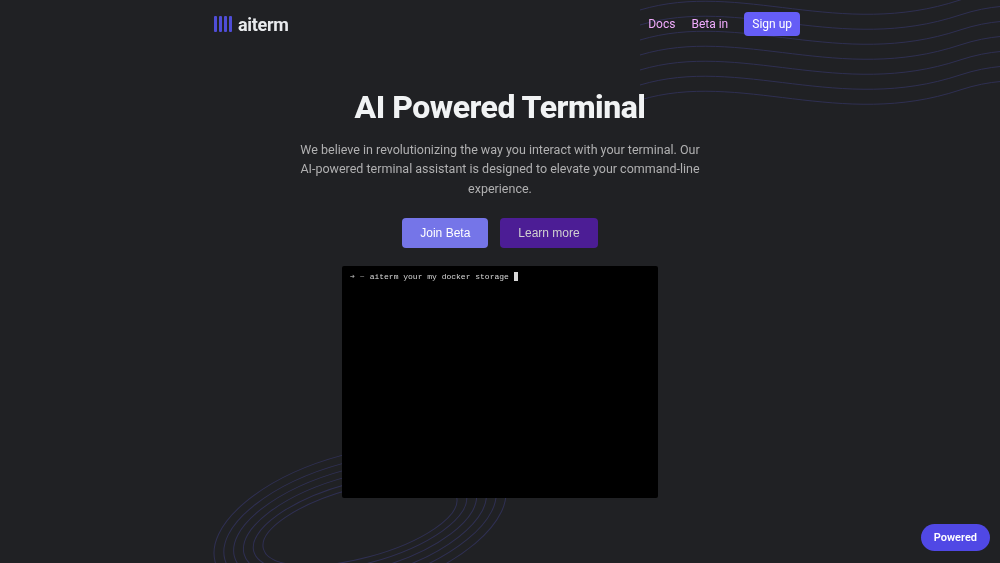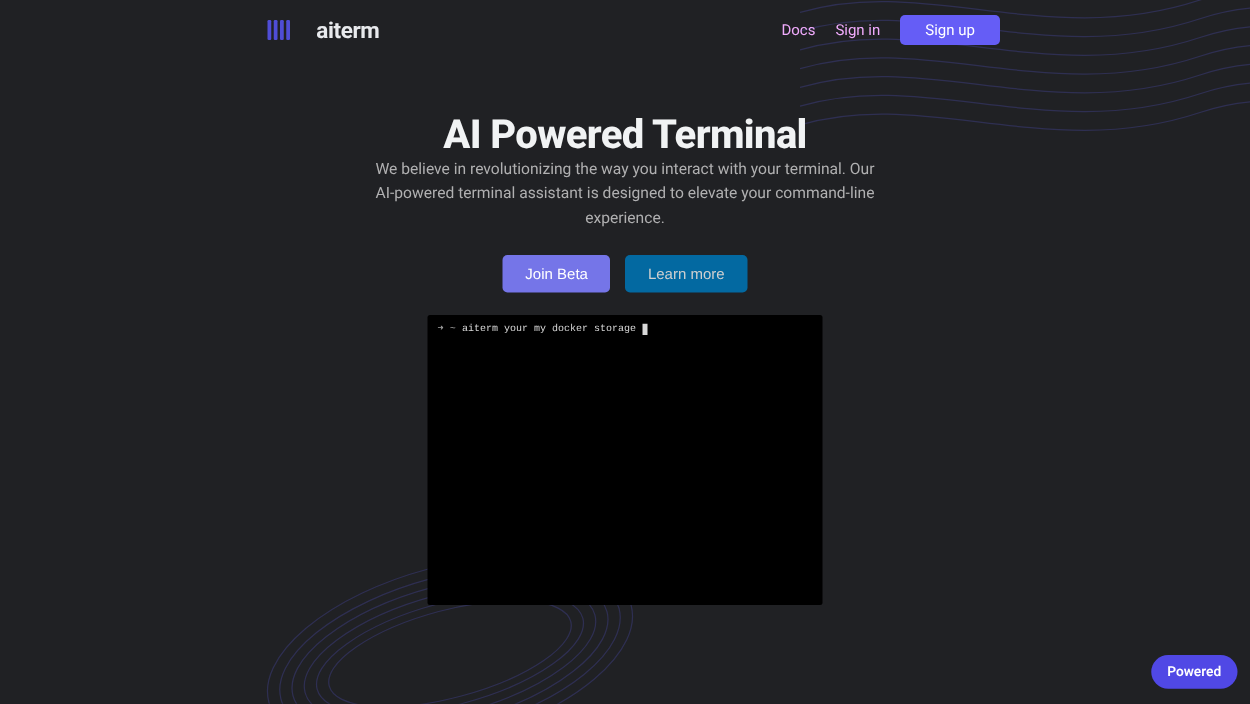--- a/index.html
+++ b/index.html
@@ -40,21 +40,21 @@
       display: flex;
       align-items: center;
       justify-content: space-between;
       padding: 12px 200px 12px 214px;
       position: relative;
       z-index: 2;
     }
     .logo-area {
       display: flex;
       align-items: center;
-      gap: 21px;
+      gap: 6px;
     }
     .logo-bars {
       display: flex;
       gap: 2px;
     }
     .logo-bar {
       width: 3px;
       height: 16px;
       background: #4f4dd6;
       border-radius: 1px;
@@ -72,40 +72,40 @@
     }
     .nav-link {
       color: #f0abfc;
       font-size: 12px;
       cursor: pointer;
     }
     .signup-btn {
       background: #655df6;
       color: #fff;
       font-size: 12px;
-      padding: 5px 20px;
+      padding: 5px 8px;
       border-radius: 4px;
       cursor: pointer;
       border: none;
     }
     
     .hero {
       text-align: center;
       margin-top: 40px;
       position: relative;
       z-index: 2;
     }
     .hero-title {
       font-size: 32px;
       font-weight: 800;
       color: #f1f3f4;
       letter-spacing: -0.5px;
     }
     .hero-sub {
-      margin: 0 auto 0;
+      margin: 14px auto 0;
       font-size: 12.5px;
       color: #b0b0b1;
       line-height: 1.55;
       max-width: 410px;
     }
     .hero-btns {
       display: flex;
       justify-content: center;
       gap: 12px;
       margin-top: 20px;
@@ -113,21 +113,21 @@
     .btn-primary {
       background: #7575e8;
       color: #fff;
       border: none;
       font-size: 12px;
       padding: 8px 18px;
       border-radius: 4px;
       cursor: pointer;
     }
     .btn-secondary {
-      background: #0369a1;
+      background: #4c1d95;
       color: #d0d0d0;
       border: none;
       font-size: 12px;
       padding: 8px 18px;
       border-radius: 4px;
       cursor: pointer;
     }
     
     .terminal {
       margin: 18px auto 0;
@@ -212,21 +212,21 @@
     <div class="logo-bars">
       <div class="logo-bar"></div>
       <div class="logo-bar"></div>
       <div class="logo-bar"></div>
       <div class="logo-bar"></div>
     </div>
     <span class="logo-text">aiterm</span>
   </div>
   <div class="nav">
     <span class="nav-link">Docs</span>
-    <span class="nav-link">Sign in</span>
+    <span class="nav-link">Beta in</span>
     <span class="signup-btn">Sign up</span>
   </div>
 </div>
 
 <div class="hero">
   <h1 class="hero-title">AI Powered Terminal</h1>
   <p class="hero-sub">We believe in revolutionizing the way you interact with your terminal. Our AI-powered terminal assistant is designed to elevate your command-line experience.</p>
   <div class="hero-btns">
     <button class="btn-primary">Join Beta</button>
     <button class="btn-secondary">Learn more</button>

